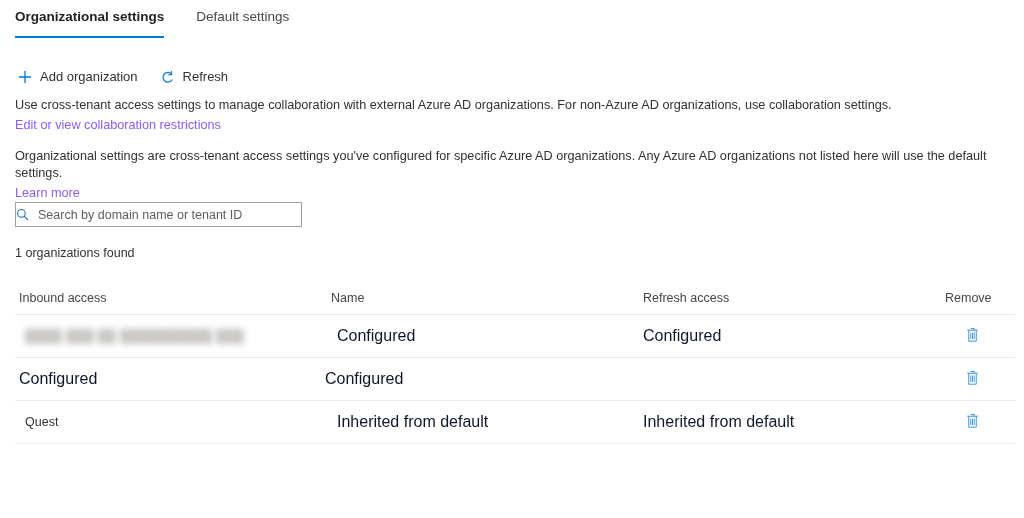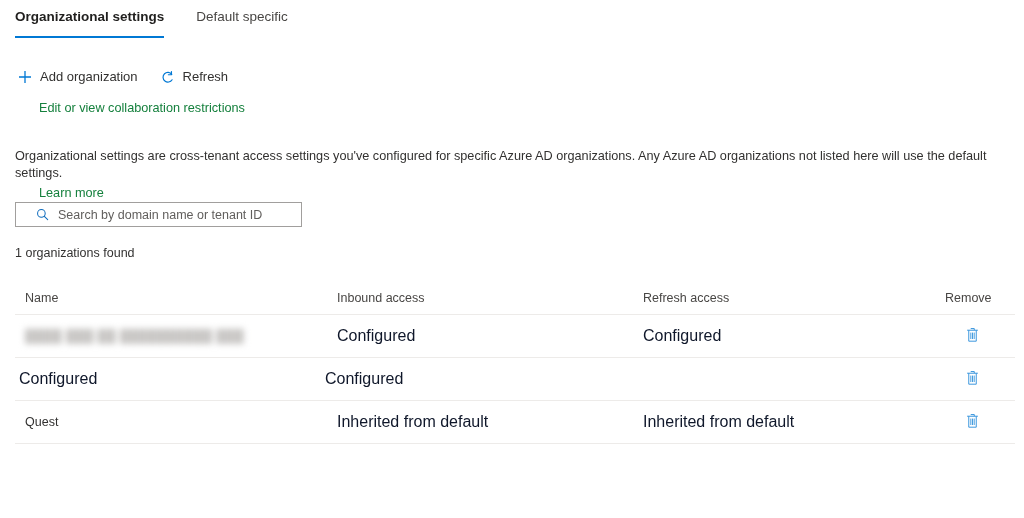--- a/index.html
+++ b/index.html
@@ -84,25 +84,24 @@
   .desc {
     position: absolute;
     left: 15px;
     font-size: 12.7px;
     line-height: 17px;
     color: #323130;
   }
   .desc-1 { top: 97px; }
   .desc-2 { top: 148px; }
   a.link {
-    color: #15803d;
+    color: #8b5cf6;
     text-decoration: none;
     cursor: pointer;
     font-size: 12.7px;
-    margin-left: 24px;
   }
   .linkrow {
     display: inline-flex;
     align-items: center;
     gap: 5px;
     flex-direction: column;
   }
   .ext-icon {
     width: 11px; height: 11px;
     display: inline-block;
@@ -113,21 +112,21 @@
 
   
   .searchwrap {
     position: absolute;
     left: 15px; top: 202px;
     width: 287px; height: 25px;
     border: 1px solid #a19f9d;
     background: #ffffff;
     display: flex;
     align-items: center;
-    padding: 0 20px;
+    padding: 0 0;
     gap: 9px;
   }
   .search-icon {
     width: 13px; height: 13px;
     color: #0f6cbd;
     display: inline-flex;
     flex: 0 0 auto;
   }
   .search-input {
     border: none;
@@ -205,21 +204,21 @@
 <body>
 
 <div class="page">
 
   <div class="tabbar">
     <div class="tab active">
       <span>Organizational settings</span>
       <span class="underline"></span>
     </div>
     <div class="tab inactive">
-      <span>Default specific</span>
+      <span>Default settings</span>
     </div>
   </div>
 
   <div class="commandbar">
     <div class="cmd">
       <span class="cmd-icon">
         <svg width="16" height="16" viewBox="0 0 16 16" aria-hidden="true">
           <path d="M8 2 L8 14 M2 8 L14 8" stroke="#0078d4" stroke-width="1.3" fill="none"></path>
         </svg>
       </span>
@@ -230,20 +229,21 @@
         <svg width="15" height="15" viewBox="0 0 16 16" aria-hidden="true">
           <path d="M12.6 4.6 A5.2 5.2 0 1 0 12.9 10.4" stroke="#0078d4" stroke-width="1.25" fill="none" stroke-linecap="round"></path>
           <path d="M12.2 1.6 L12.2 5.1 L8.9 5.1" stroke="#0078d4" stroke-width="1.25" fill="none" stroke-linecap="round" stroke-linejoin="round"></path>
         </svg>
       </span>
       <span class="cmd-label">Refresh</span>
     </div>
   </div>
 
   <div class="desc desc-1">
+    <div>Use cross-tenant access settings to manage collaboration with external Azure AD organizations. For non-Azure AD organizations, use collaboration settings.</div>
     <div style="margin-top:3px;">
       <a class="link" href="#">Edit or view collaboration restrictions</a>
     </div>
   </div>
 
   <div class="desc desc-2">
     <div>Organizational settings are cross-tenant access settings you've configured for specific Azure AD organizations. Any Azure AD organizations not listed here will use the default settings.</div>
     <div class="linkrow" style="margin-top:3px;">
       <a class="link" href="#">Learn more</a>
       <span class="ext-icon">
@@ -265,22 +265,22 @@
       </svg>
     </span>
     <input class="search-input" type="text" placeholder="Search by domain name or tenant ID" style="">
   </div>
 
   <div class="foundtext">1 organizations found</div>
 
   <div class="table">
 
     <div class="trow thead">
+      <div class="cell c-in">Inbound access</div>
       <div class="cell c-name">Name</div>
-      <div class="cell c-in">Inbound access</div>
       <div class="cell c-out">Refresh access</div>
       <div class="cell c-rem">Remove</div>
     </div>
 
     <div class="trow tbody-row">
       <div class="cell c-name">
         <span class="redacted">████ ███ ██  ██████████  ███</span>
       </div>
       <div class="cell c-in">
         <a class="cell-link" href="#">Configured</a>

